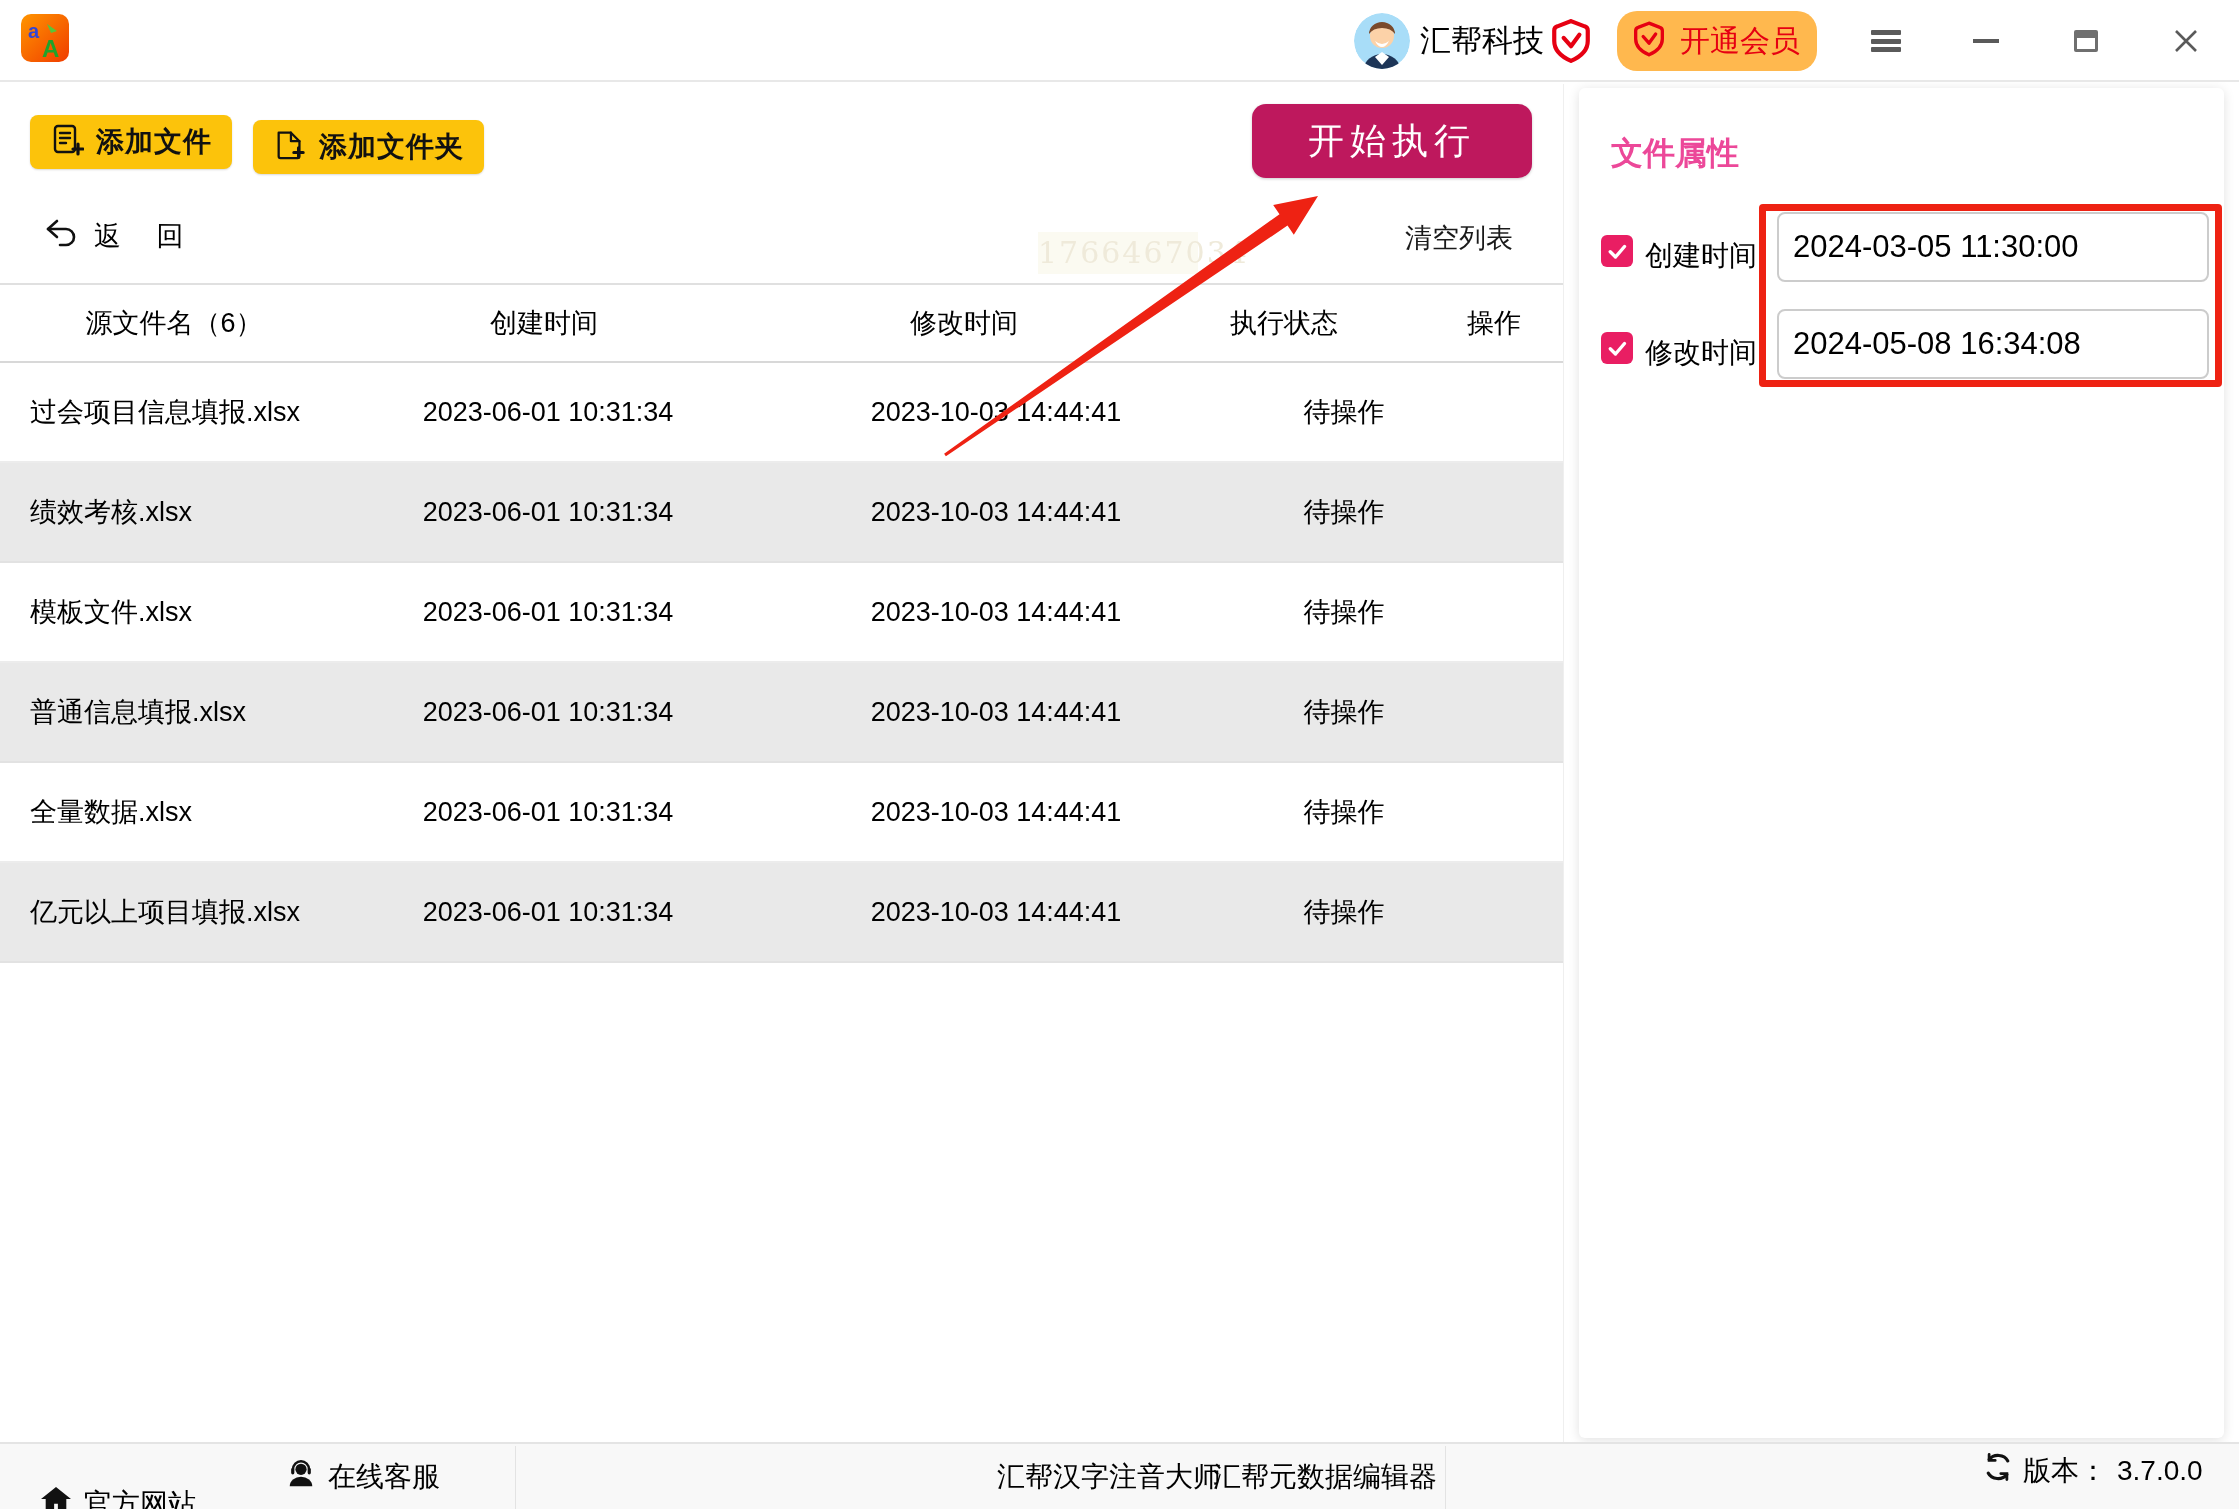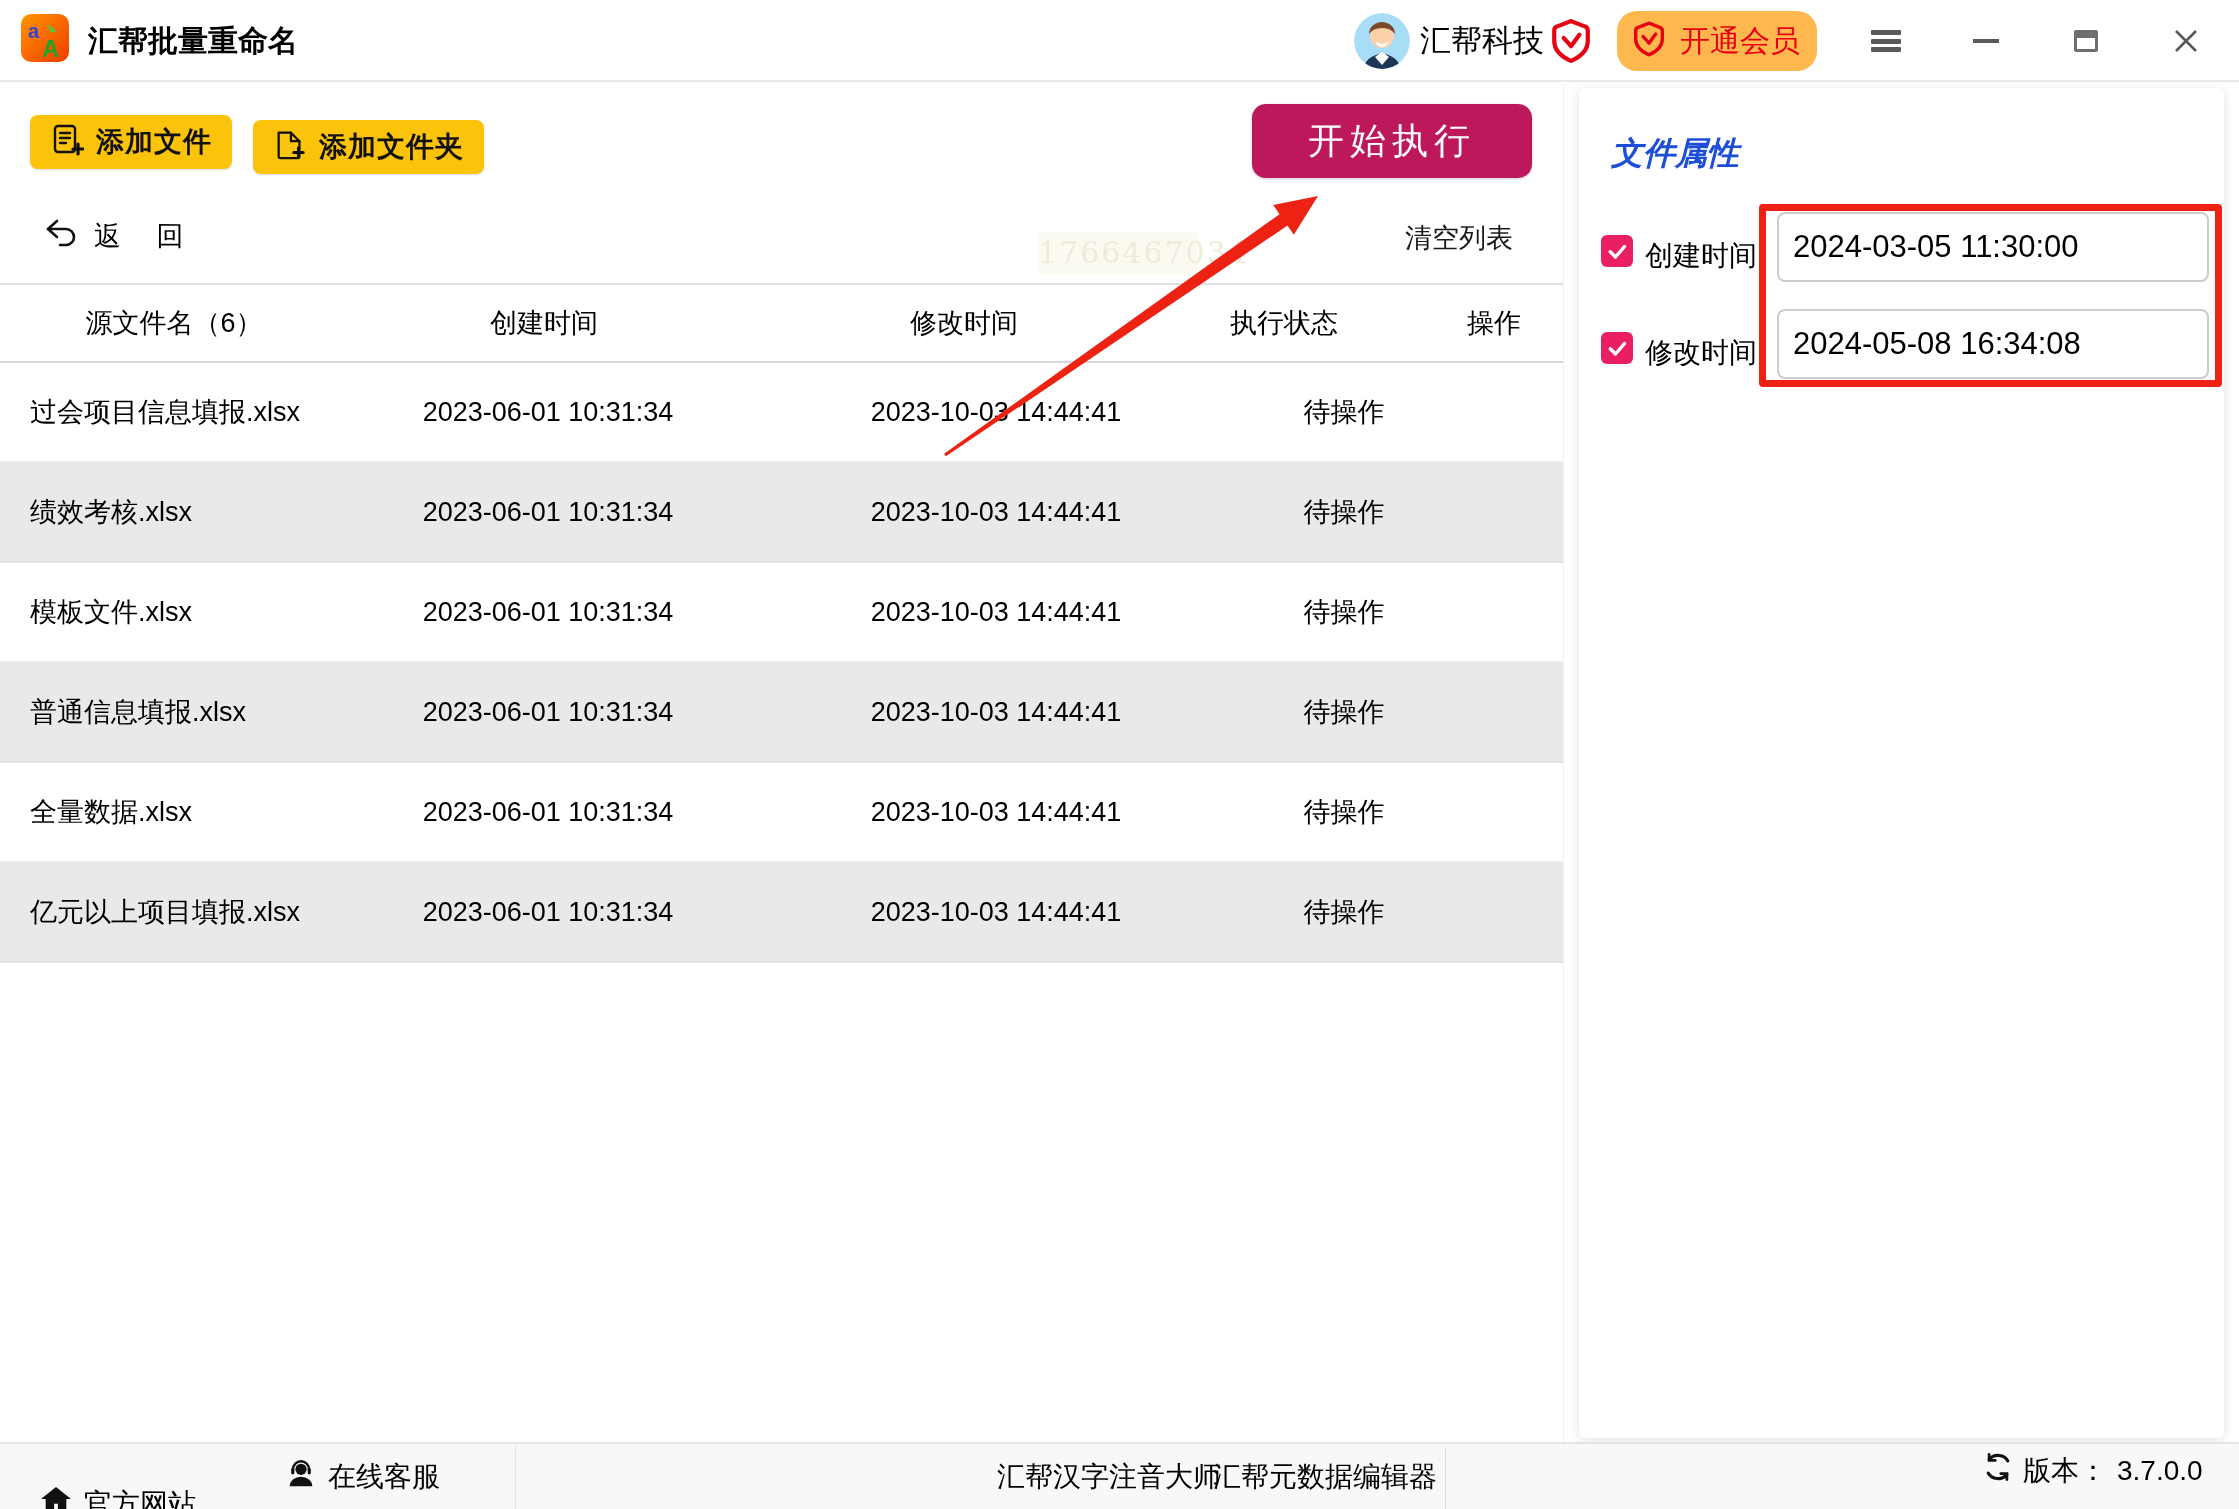--- a/index.html
+++ b/index.html
@@ -46,21 +46,21 @@
   .cell.op { display:flex; justify-content:center; }
   .trash { display:inline-flex; cursor:pointer; }
 
   
   .arrow-overlay { position:absolute; left:0; top:0; width:2239px; height:1509px; pointer-events:none; z-index:40; }
   .annot-rect { position:absolute; left:1759px; top:204px; width:463px; height:183px; border:7px solid #ee2213; border-radius:4px; z-index:41; pointer-events:none; }
 
   
   .right-panel { position:absolute; left:1563px; top:84px; width:676px; height:1358px; border-left:1px solid #efefef; background:#fff; }
   .panel-card { position:absolute; left:15px; top:4px; width:645px; height:1350px; background:#fff; border-radius:6px; box-shadow:0 2px 12px rgba(0,0,0,.12); }
-  .panel-title { position:absolute; left:32px; top:44px; font-size:32px; font-weight:700; color:#1d4ed8;font-style:italic; }
+  .panel-title { position:absolute; left:32px; top:44px; font-size:32px; font-weight:700; color:#ec4899; }
   .checkbox { position:absolute; width:32px; height:32px; background:#e91e63; border-radius:6px; display:flex; align-items:center; justify-content:center; cursor:pointer; }
   .cb-1 { left:22px; top:147px; } .cb-2 { left:22px; top:244px; }
   .prop-label { position:absolute; font-size:28px; color:#000; }
   .pl-1 { left:66px; top:149px; } .pl-2 { left:66px; top:246px; }
   .date-input { position:absolute; left:198px; width:432px; height:70px; border:2px solid #ccc; border-radius:8px; font-size:31px; color:#000; padding:0 14px; font-family:inherit; background:#fff; outline:none; }
   .di-1 { top:124px; } .di-2 { top:221px; }
 
   
   .footer { position:absolute; left:0; top:1442px; width:2239px; height:67px; background:#f8f8f8; border-top:2px solid #e4e4e4; z-index:5; }
   .f-item { position:absolute; top:0; height:65px; display:flex; align-items:center; gap:12px; font-size:28px; color:#000; cursor:pointer; }
@@ -83,21 +83,20 @@
               <stop offset="0" stop-color="#ff9500"></stop>
               <stop offset="1" stop-color="#f03c00"></stop>
             </linearGradient>
           </defs>
         <rect width="48" height="48" rx="10" fill="url(#lg)"></rect>
         <text x="7" y="24" font-size="20" font-weight="bold" fill="#3346d3" font-family="Liberation Sans, sans-serif">a</text>
         <path d="M26 10 l10 7 -6 2 z" fill="#58c53a"></path>
         <text x="21" y="43" font-size="24" font-weight="bold" fill="#1fa32a" font-family="Liberation Sans, sans-serif">A</text>
       </svg>
     </span>
-    <div class="app-title">汇帮批量重命名</div>
 
     <span class="avatar">
       <svg width="56" height="56" viewBox="0 0 56 56">
         <circle cx="28" cy="28" r="28" fill="#a8ddf8"></circle>
         <path d="M10 56 a18 15 0 0 1 36 0 Z" fill="#1d3557"></path>
         <path d="M21 44 l7 -5 7 5 -7 8 Z" fill="#fff"></path>
         <circle cx="28" cy="23" r="12" fill="#fcd2a8"></circle>
         <path d="M15 21 a13 12 0 0 1 26 0 q-4 -6 -13 -6 q-9 0 -13 6 Z" fill="#7a4a2b"></path>
         <path d="M21 28 q7 6 14 0 q-3 6 -7 6 q-4 0 -7 -6 Z" fill="#fff"></path>
       </svg>

